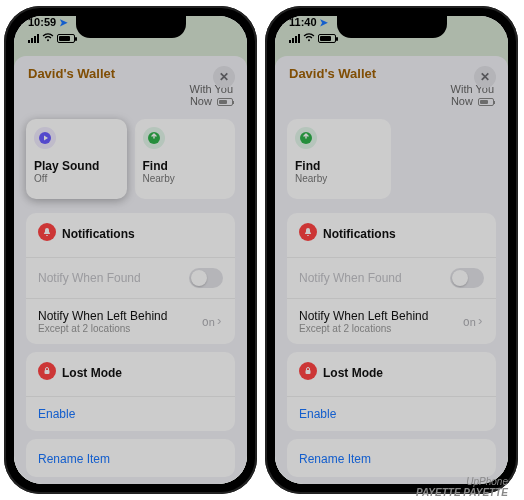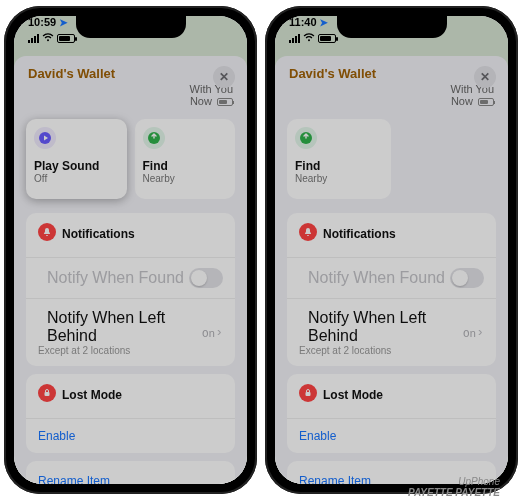--- a/index.html
+++ b/index.html
@@ -145,33 +145,33 @@
   .section-pad { padding:10px 12px;}
   .sec-title-row { display:flex; align-items:flex-end; gap:6px; margin-bottom:6px;}
   .sec-icon { width:18px;height:18px;border-radius:50%;display:flex;align-items:center;justify-content:center;}
   .sec-icon.red{background:#ff4444;}
   .sec-title{font-size:12px;font-weight:600;color:#111;}
   .row {
     padding:10px 12px; display:flex; align-items:center; justify-content:space-between;
     border-top:1px solid #eee;
   }
   .row:first-child{border-top:none;}
-  .row-label{font-size:16px;color:#111;margin-left:9px;}
+  .row-label{font-size:12px;color:#111;}
   .row-sub{font-size:10px;color:#999;}
   .row-right{display:flex;align-items:flex-end;gap:0;color:#b0b0b5;font-size:11px;font-family:Liberation Mono, monospace;}
   .chev{color:#c0c0c5;font-size:13px;}
   .toggle{width:34px;height:20px;background:#e3e3e8;border-radius:10px;position:relative;}
   .toggle::after{content:"";position:absolute;left:2px;top:2px;width:16px;height:16px;background:#fff;border-radius:50%;box-shadow:0 1px 2px rgba(0,0,0,0.2);}
   .muted{color:#c3c3c8;}
   .link-blue{color:#1976ff;font-size:12px;}
   .plain-row{padding:10px 12px;}
 
   .watermark {
     position:absolute;
-    right:24px; bottom:2px;
+    right:16px; bottom:2px;
     text-align:right;
     font-size:10px;
     color:#888;
     line-height:1.1;
     z-index:20;
     font-style:italic;
   }
   .watermark .pf{font-weight:700;font-style:italic;}
 </style>
 </head>

